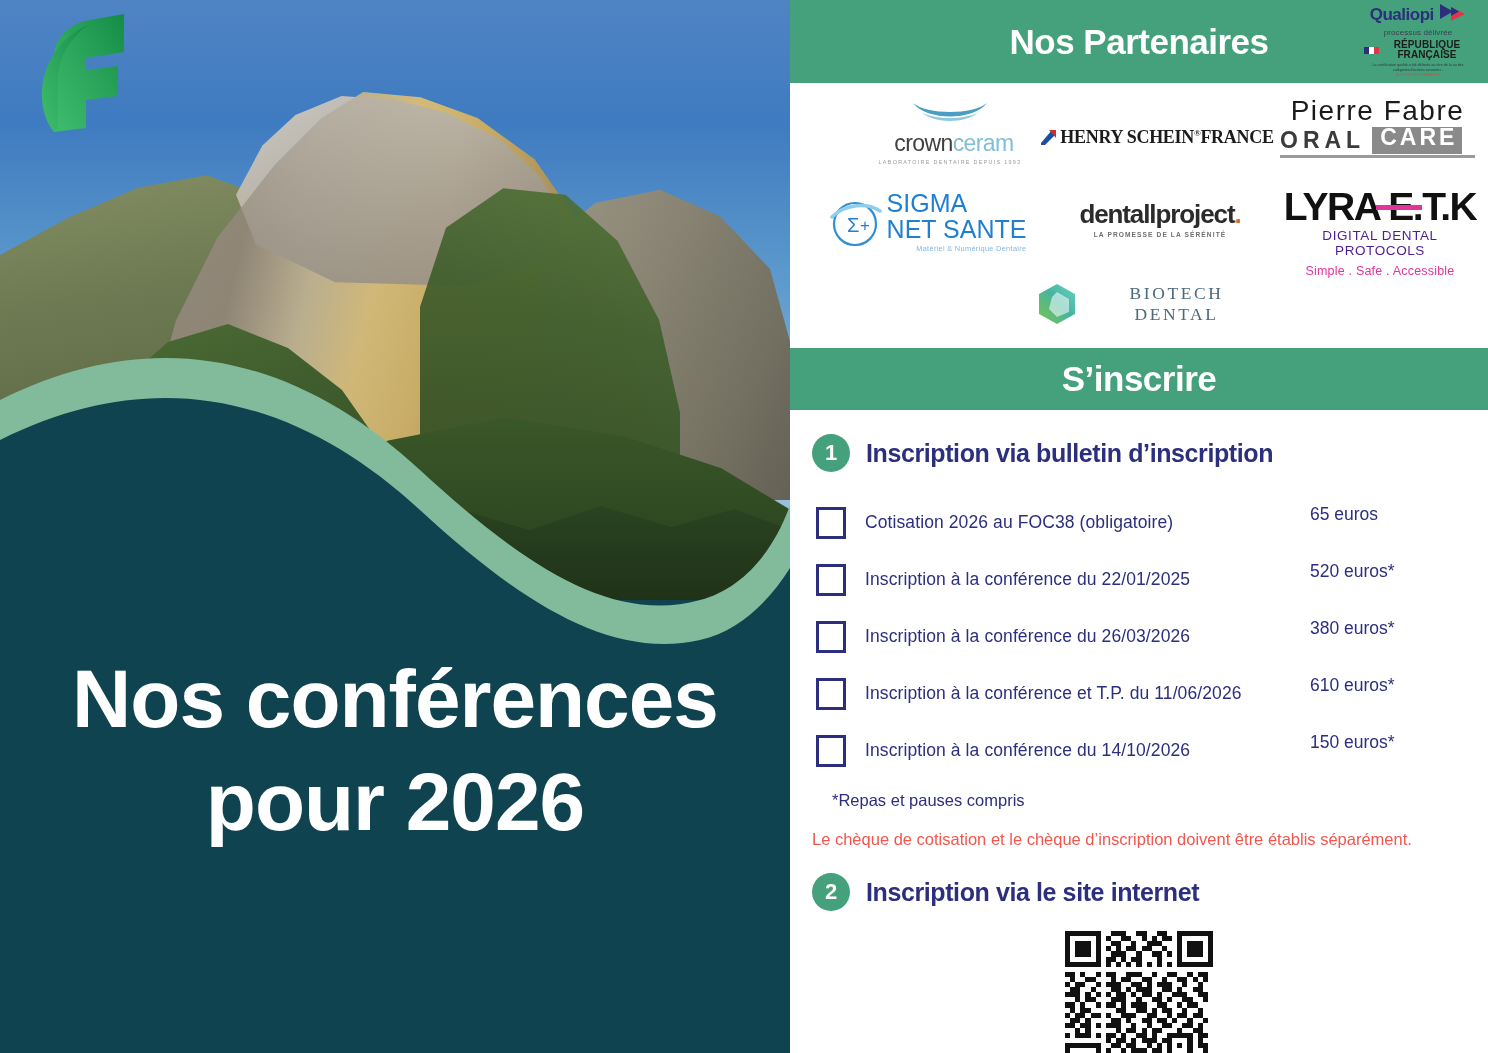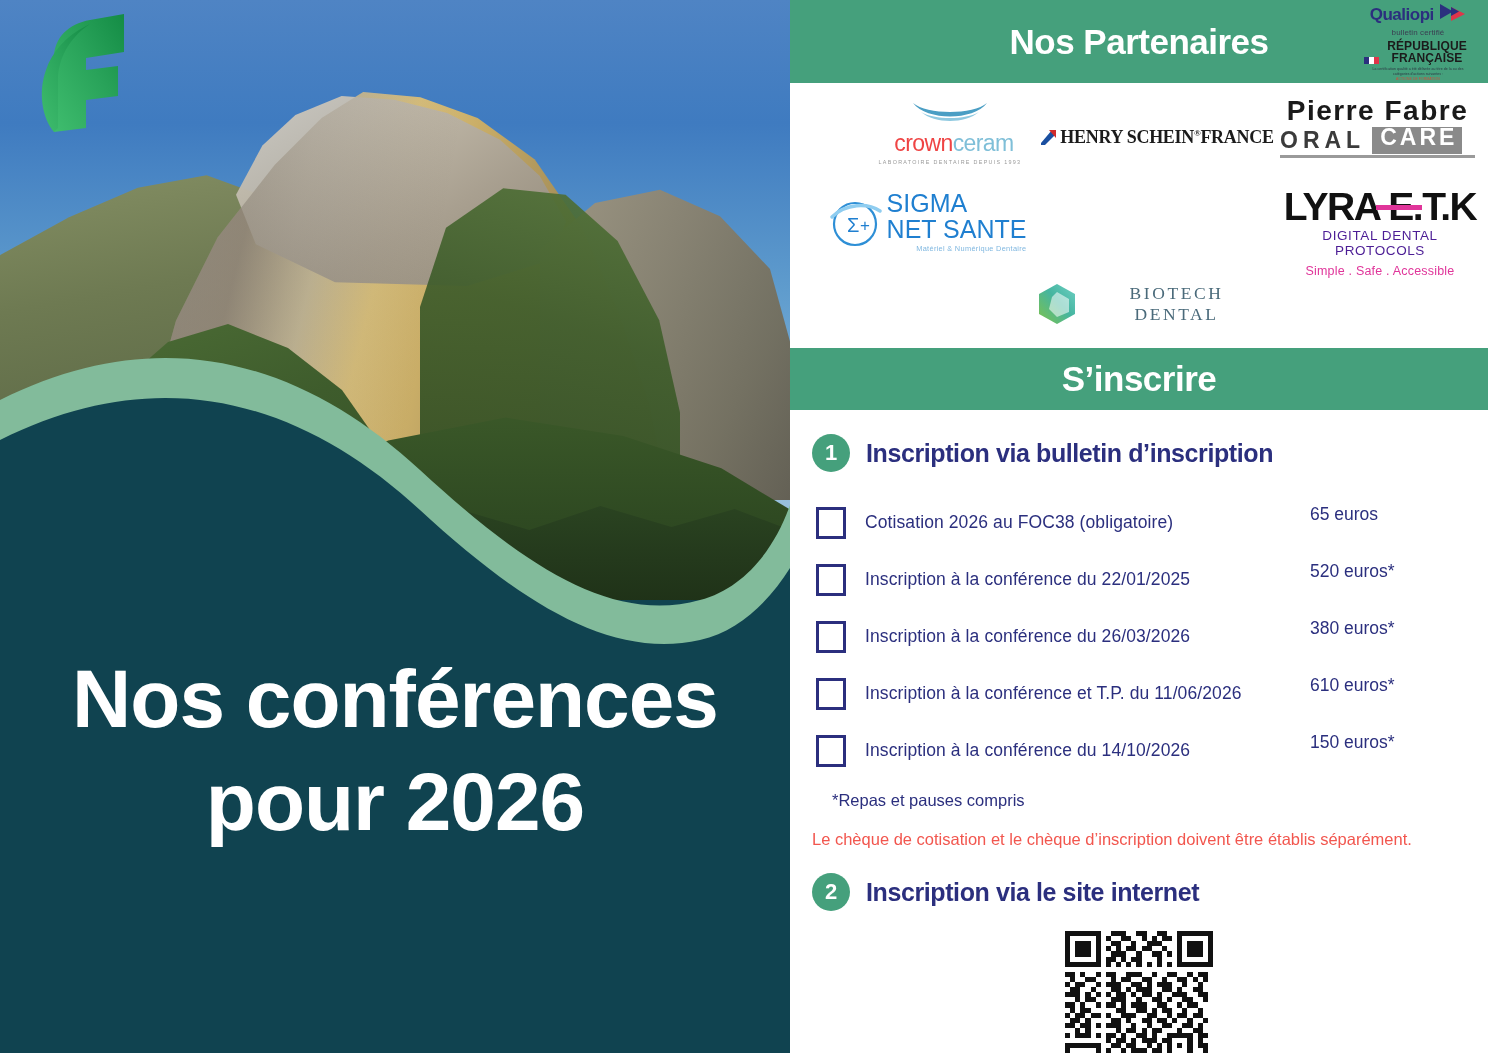--- a/index.html
+++ b/index.html
@@ -190,26 +190,26 @@
     margin-left: 2px;
   }
   .q-sub {
     font-size: 8px;
     color: #3a3f52;
     margin-top: 2px;
     letter-spacing: 0.1px;
   }
   .q-rf {
     margin-top: 3px;
-    font-size: 12px;
+    font-size: 10px;
     font-weight: bold;
     color: #1b1b1b;
     letter-spacing: 0.1px;
     display: flex;
-    align-items: flex-end;
+    align-items: center;
     justify-content: center;
     gap: 3px;
   }
   .q-flag { display: inline-flex; height: 7px; }
   .q-flag i { display: block; width: 5px; height: 7px; }
   .q-fine {
     margin-top: 3px;
     font-size: 3.4px;
     color: #2d3340;
     line-height: 1.5;
@@ -223,32 +223,32 @@
     background: #ffffff;
   }
   .logo-cell {
     position: absolute;
     text-align: center;
   }
 
   
   .cc-swoosh { width: 78px; height: 26px; margin: 0 auto; }
   .cc-name { font-size: 23px; letter-spacing: -0.6px; line-height: 1; margin-top: 1px; }
-  .cc-name .a { color: #ef4444; margin-left: 8px; }
+  .cc-name .a { color: #404040; margin-left: 8px; }
   .cc-name .b { color: #7fbfd8; }
   .cc-tag { font-size: 5.4px; color: #9a9a9a; letter-spacing: 1.3px; margin-top: 4px; }
 
   
   .hs-row { display: flex; align-items: center; justify-content: center; gap: 4px; }
   .hs-mark { width: 15px; height: 15px; position: relative; }
   .hs-name { font-family: "Liberation Serif", serif; font-size: 18px; font-weight: bold; color: #1b1b1b; letter-spacing: -0.3px; }
   .hs-name sup { font-size: 9px; }
 
   
-  .pf-top { font-size: 28px; color: #1a1a1a; letter-spacing: 1.5px; line-height: 1; font-weight: bold; }
+  .pf-top { font-size: 28px; color: #1a1a1a; letter-spacing: 1.5px; line-height: 1; font-weight: normal; }
   .pf-bot { display: flex; align-items: stretch; margin-top: 2px; height: 27px; }
   .pf-oral {
     font-size: 23px; color: #3b3b3b; letter-spacing: 5px; font-weight: bold;
     display: flex; align-items: center; padding-right: 7px;
   }
   .pf-care {
     background: #8a8a8a; color: #ffffff; font-size: 23px; font-weight: bold;
     letter-spacing: 3px; display: flex; align-items: center; padding: 0 5px 6px 8px;
   }
   .pf-rule { height: 3px; background: #9a9a9a; margin-top: 1px; }
@@ -401,21 +401,21 @@
         <div>
           <span class="q-name">Qualiopi</span>
           <span class="q-arrows">
             <svg width="26" height="20" viewBox="0 0 26 20">
               <polygon points="0,0 13,7.5 0,15" fill="#2b2f7e"></polygon>
               <polygon points="11,3 25,10 11,17" fill="#e0354a"></polygon>
               <polygon points="11,3 19,7.5 11,12" fill="#2b2f7e"></polygon>
             </svg>
           </span>
         </div>
-        <div class="q-sub">bulletin certifié</div>
+        <div class="q-sub">processus délivrée</div>
         <div class="q-rf">
           <span class="q-flag">
             <i style="background:#2b2f7e"></i>
               <i style="background:#ffffff"></i>
               <i style="background:#e0354a"></i>
           </span>
           <span>RÉPUBLIQUE FRANÇAISE</span>
         </div>
         <div class="q-fine">
           <div>La certification qualité a été délivrée au titre de la ou des</div>
@@ -470,20 +470,24 @@
             </svg>
           </span>
           <span class="sg-text">
             <div class="sg-l1">SIGMA</div>
             <div class="sg-l2">NET SANTE</div>
             <div class="sg-tag">Matériel &amp; Numérique Dentaire</div>
           </span>
         </div>
       </div>
 
+      <div class="logo-cell" style="left:255px; top:118px; width:230px;">
+        <div class="dp-name"><span>dentallproject</span><span class="dot">.</span></div>
+        <div class="dp-tag">LA PROMESSE DE LA SÉRÉNITÉ</div>
+      </div>
 
       <div class="logo-cell" style="left:490px; top:104px; width:200px;">
         <div class="ly-name">
           <span>LYRA E.T.K</span>
           <span class="ly-strike"></span>
         </div>
         <div class="ly-sub">DIGITAL DENTAL PROTOCOLS</div>
         <div class="ly-tag">Simple . Safe . Accessible</div>
       </div>
 

